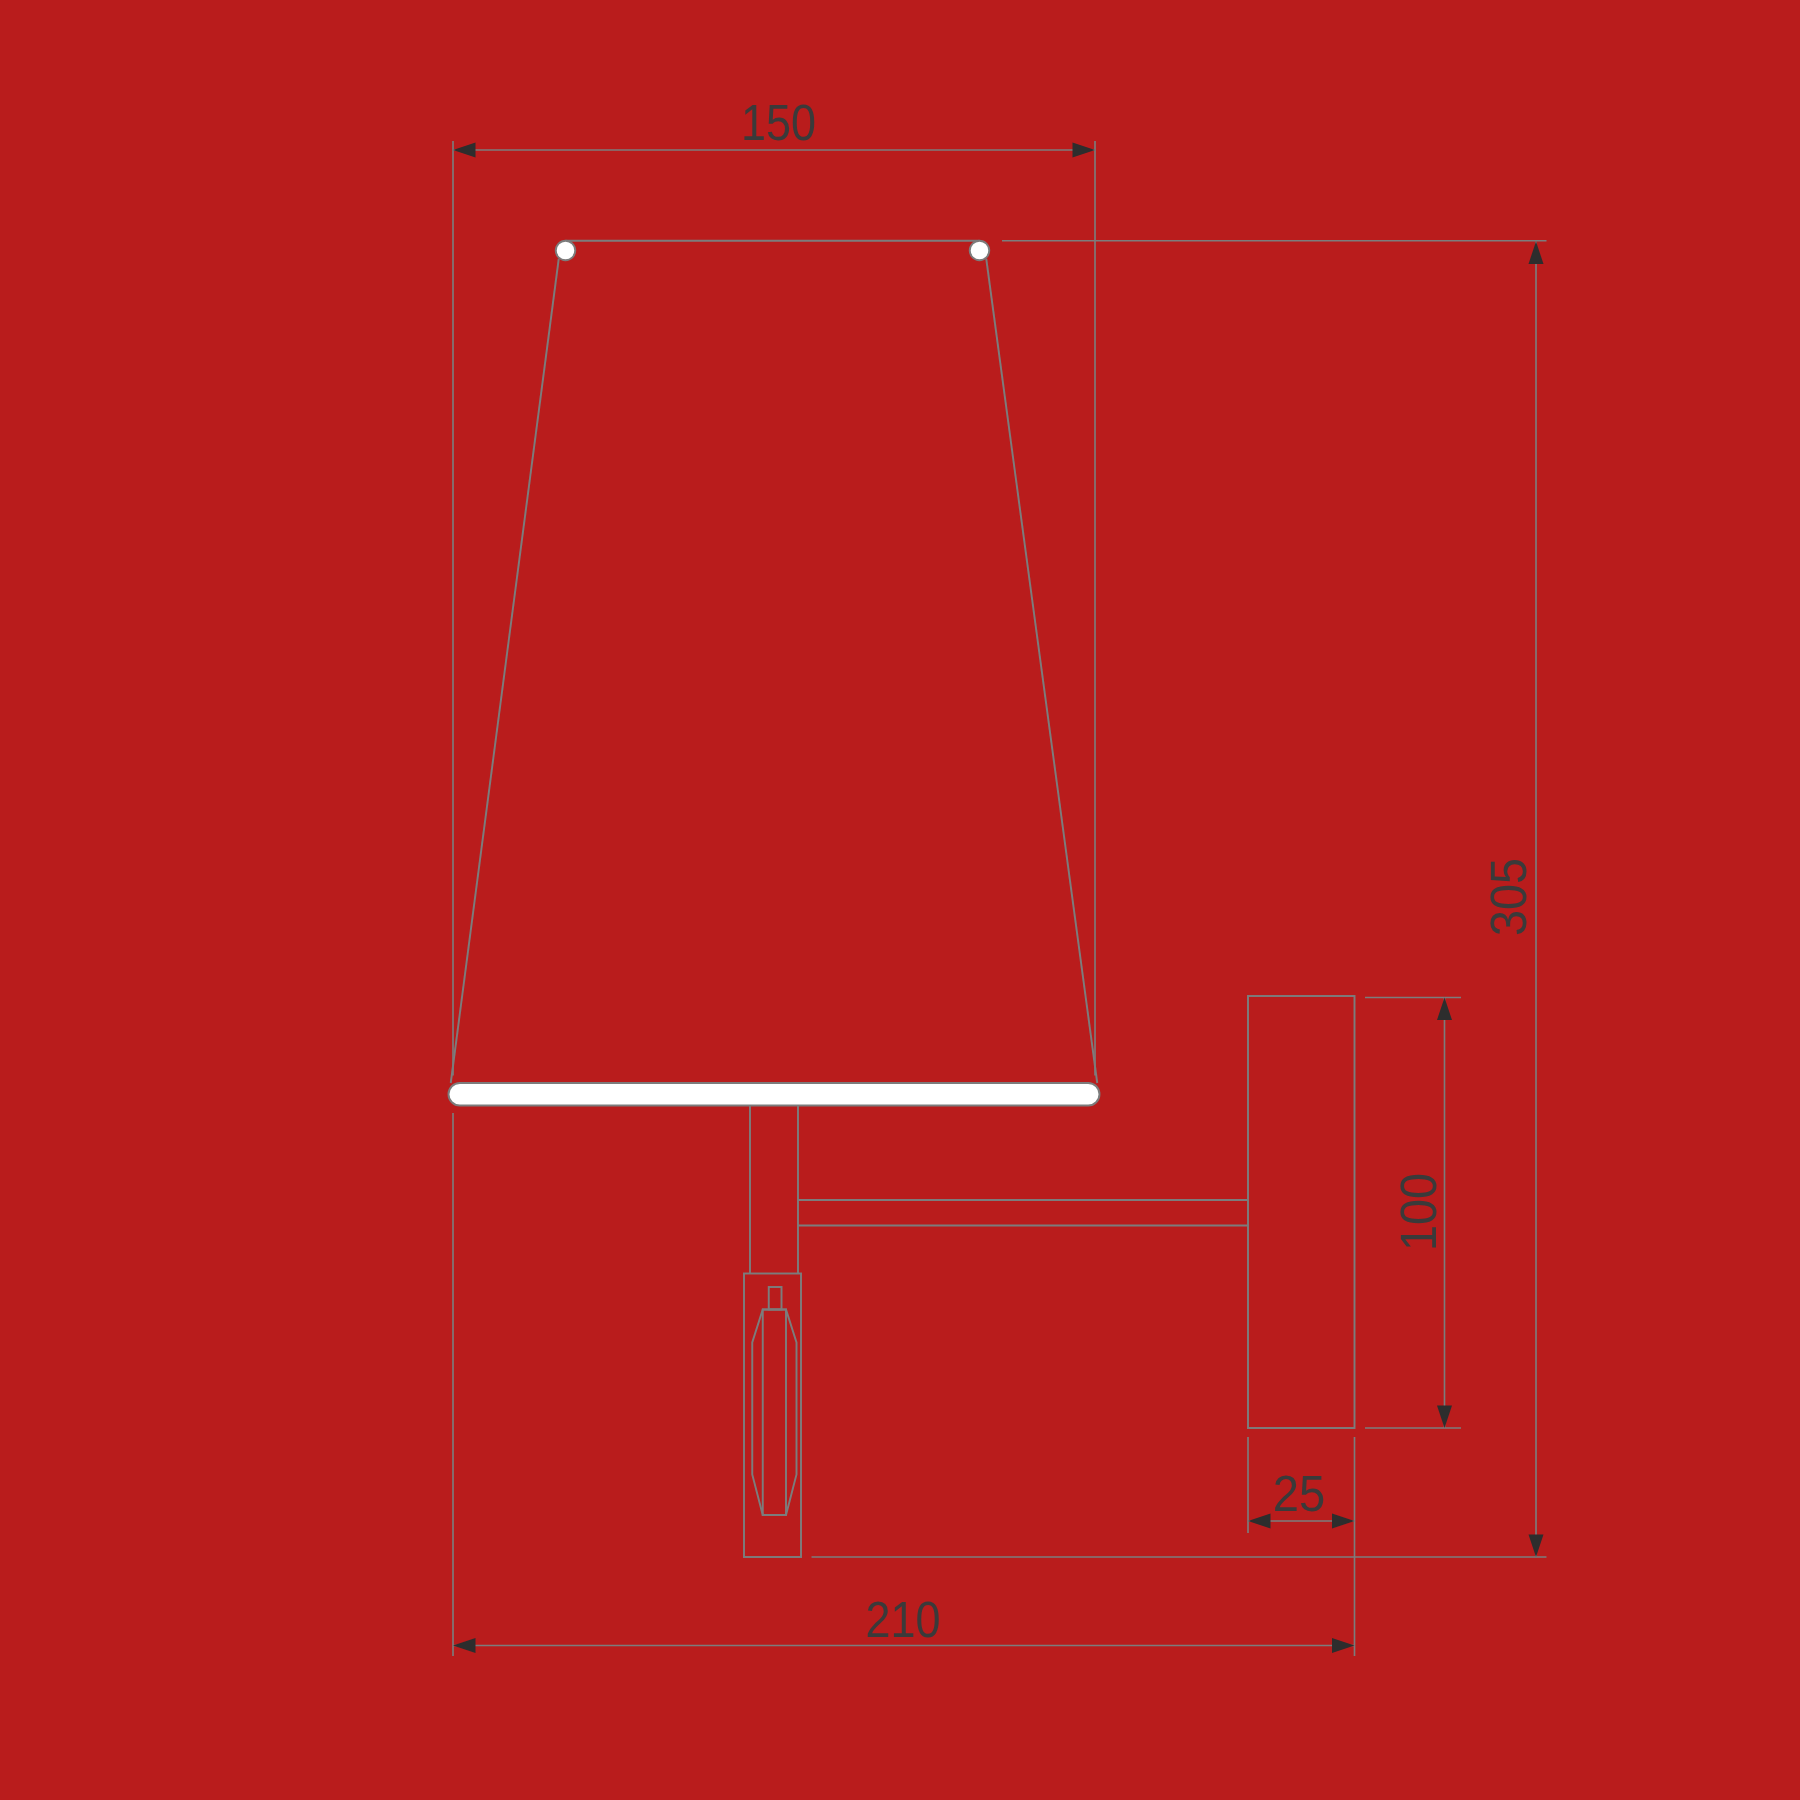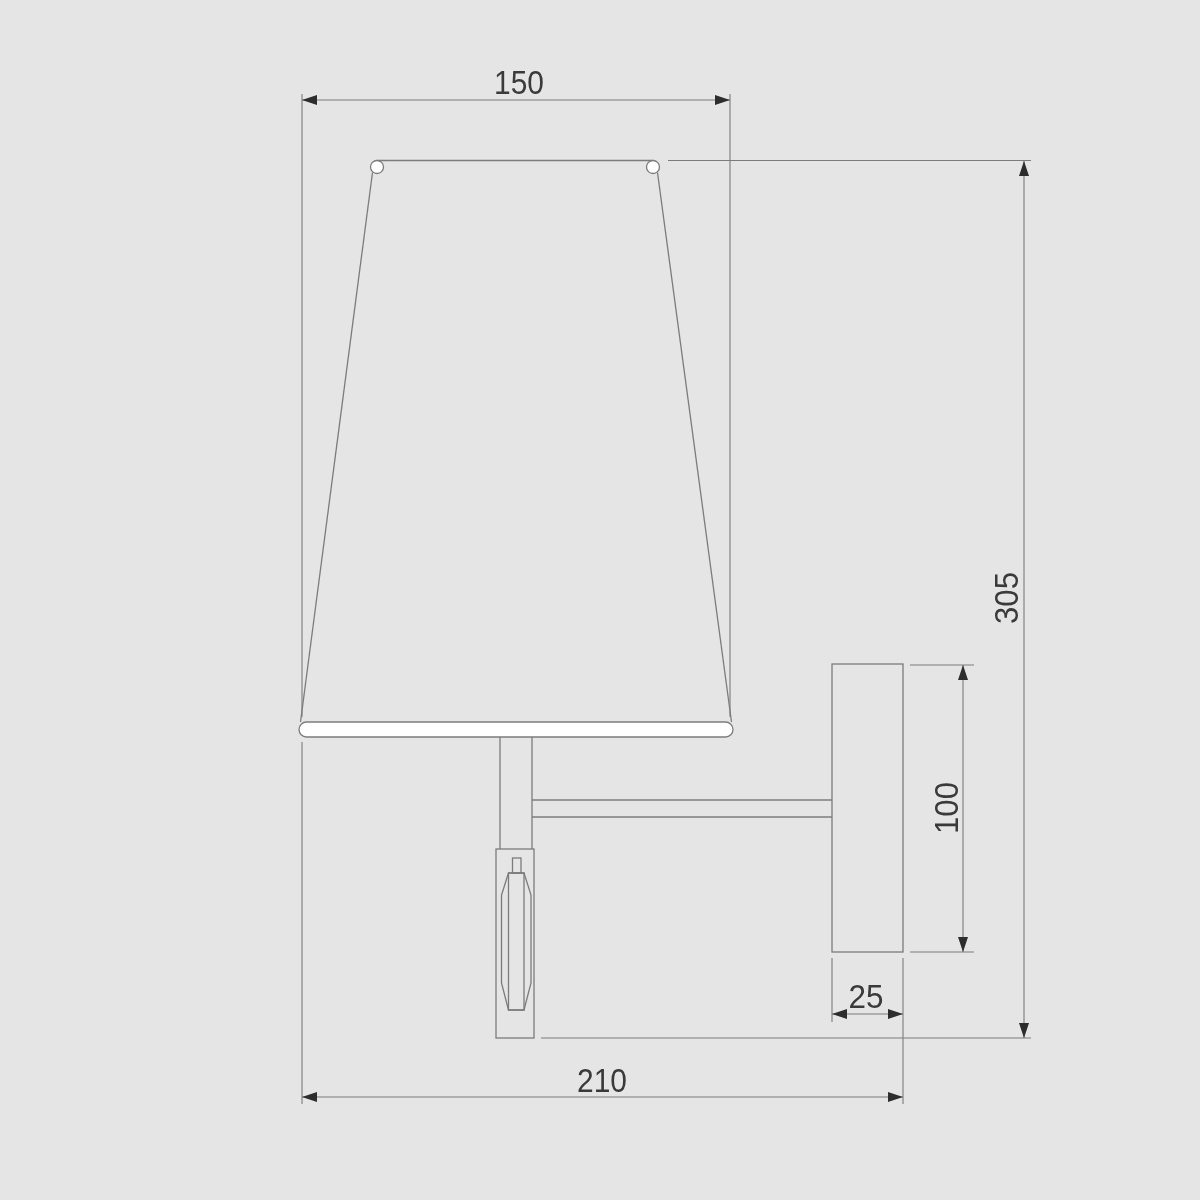--- a/index.html
+++ b/index.html
@@ -4,21 +4,21 @@
 <style>
   html, body {
     margin: 0;
     padding: 0;
     background: #ffffff;
   }
   .canvas {
     position: relative;
     width: 1200px;
     height: 1200px;
-    background: #e5e5e5;
+    background: #b91c1c;
     overflow: hidden;
   }
   svg { display: block; }
   .obj {
     stroke: #7c7c7c;
     stroke-width: 1.3;
     fill: none;
   }
   .obj .filled { fill: #ffffff; }
   .dim {

